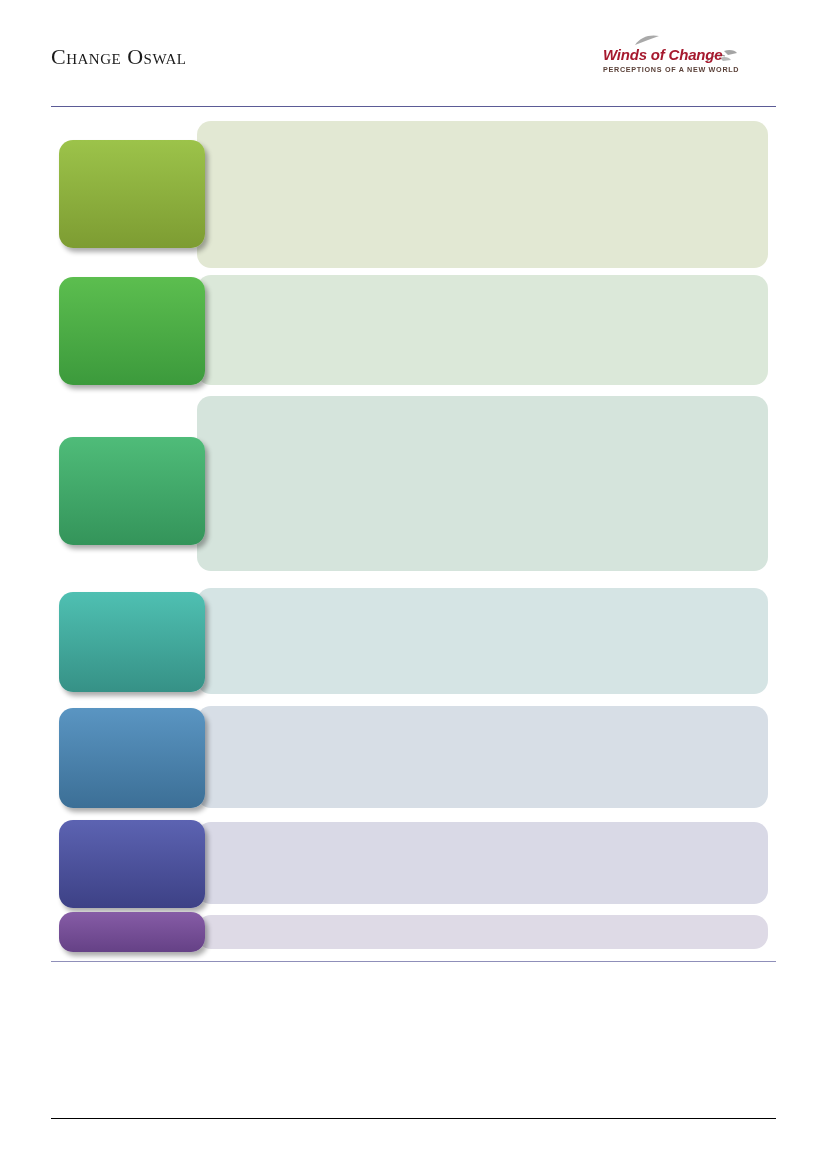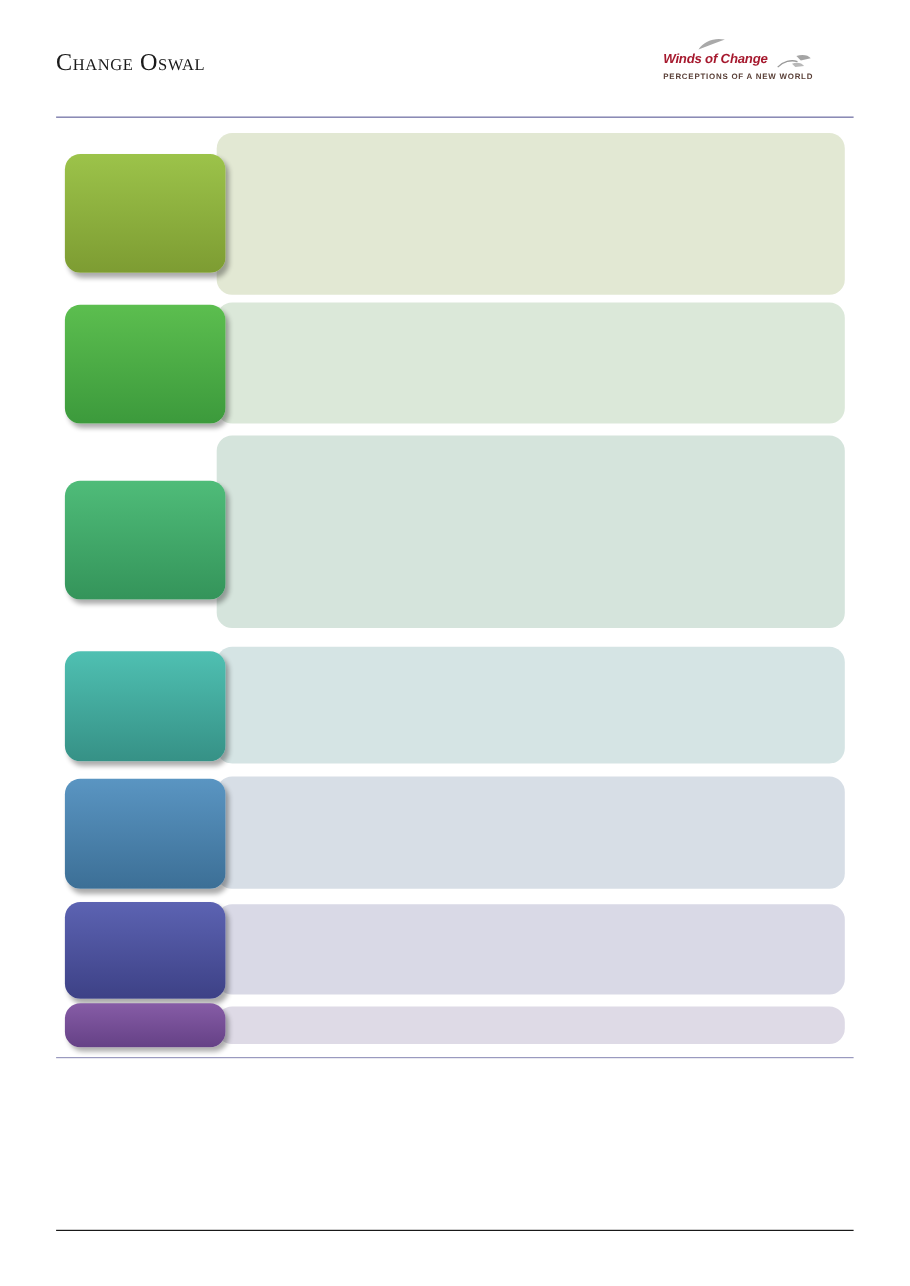--- a/index.html
+++ b/index.html
@@ -39,21 +39,21 @@
     left: 598px;
     top: 36px;
     width: 140px;
     height: 44px;
   }
   #campaign-logo-title {
     position: absolute;
     left: 5px;
     top: 10px;
     font-family: "Liberation Sans", sans-serif;
-    font-size: 12px;
+    font-size: 15px;
     font-weight: bold;
     font-style: italic;
     color: #A6192E;
     white-space: nowrap;
     letter-spacing: -0.2px;
   }
   #campaign-logo-tagline {
     position: absolute;
     left: 5px;
     top: 29px;

